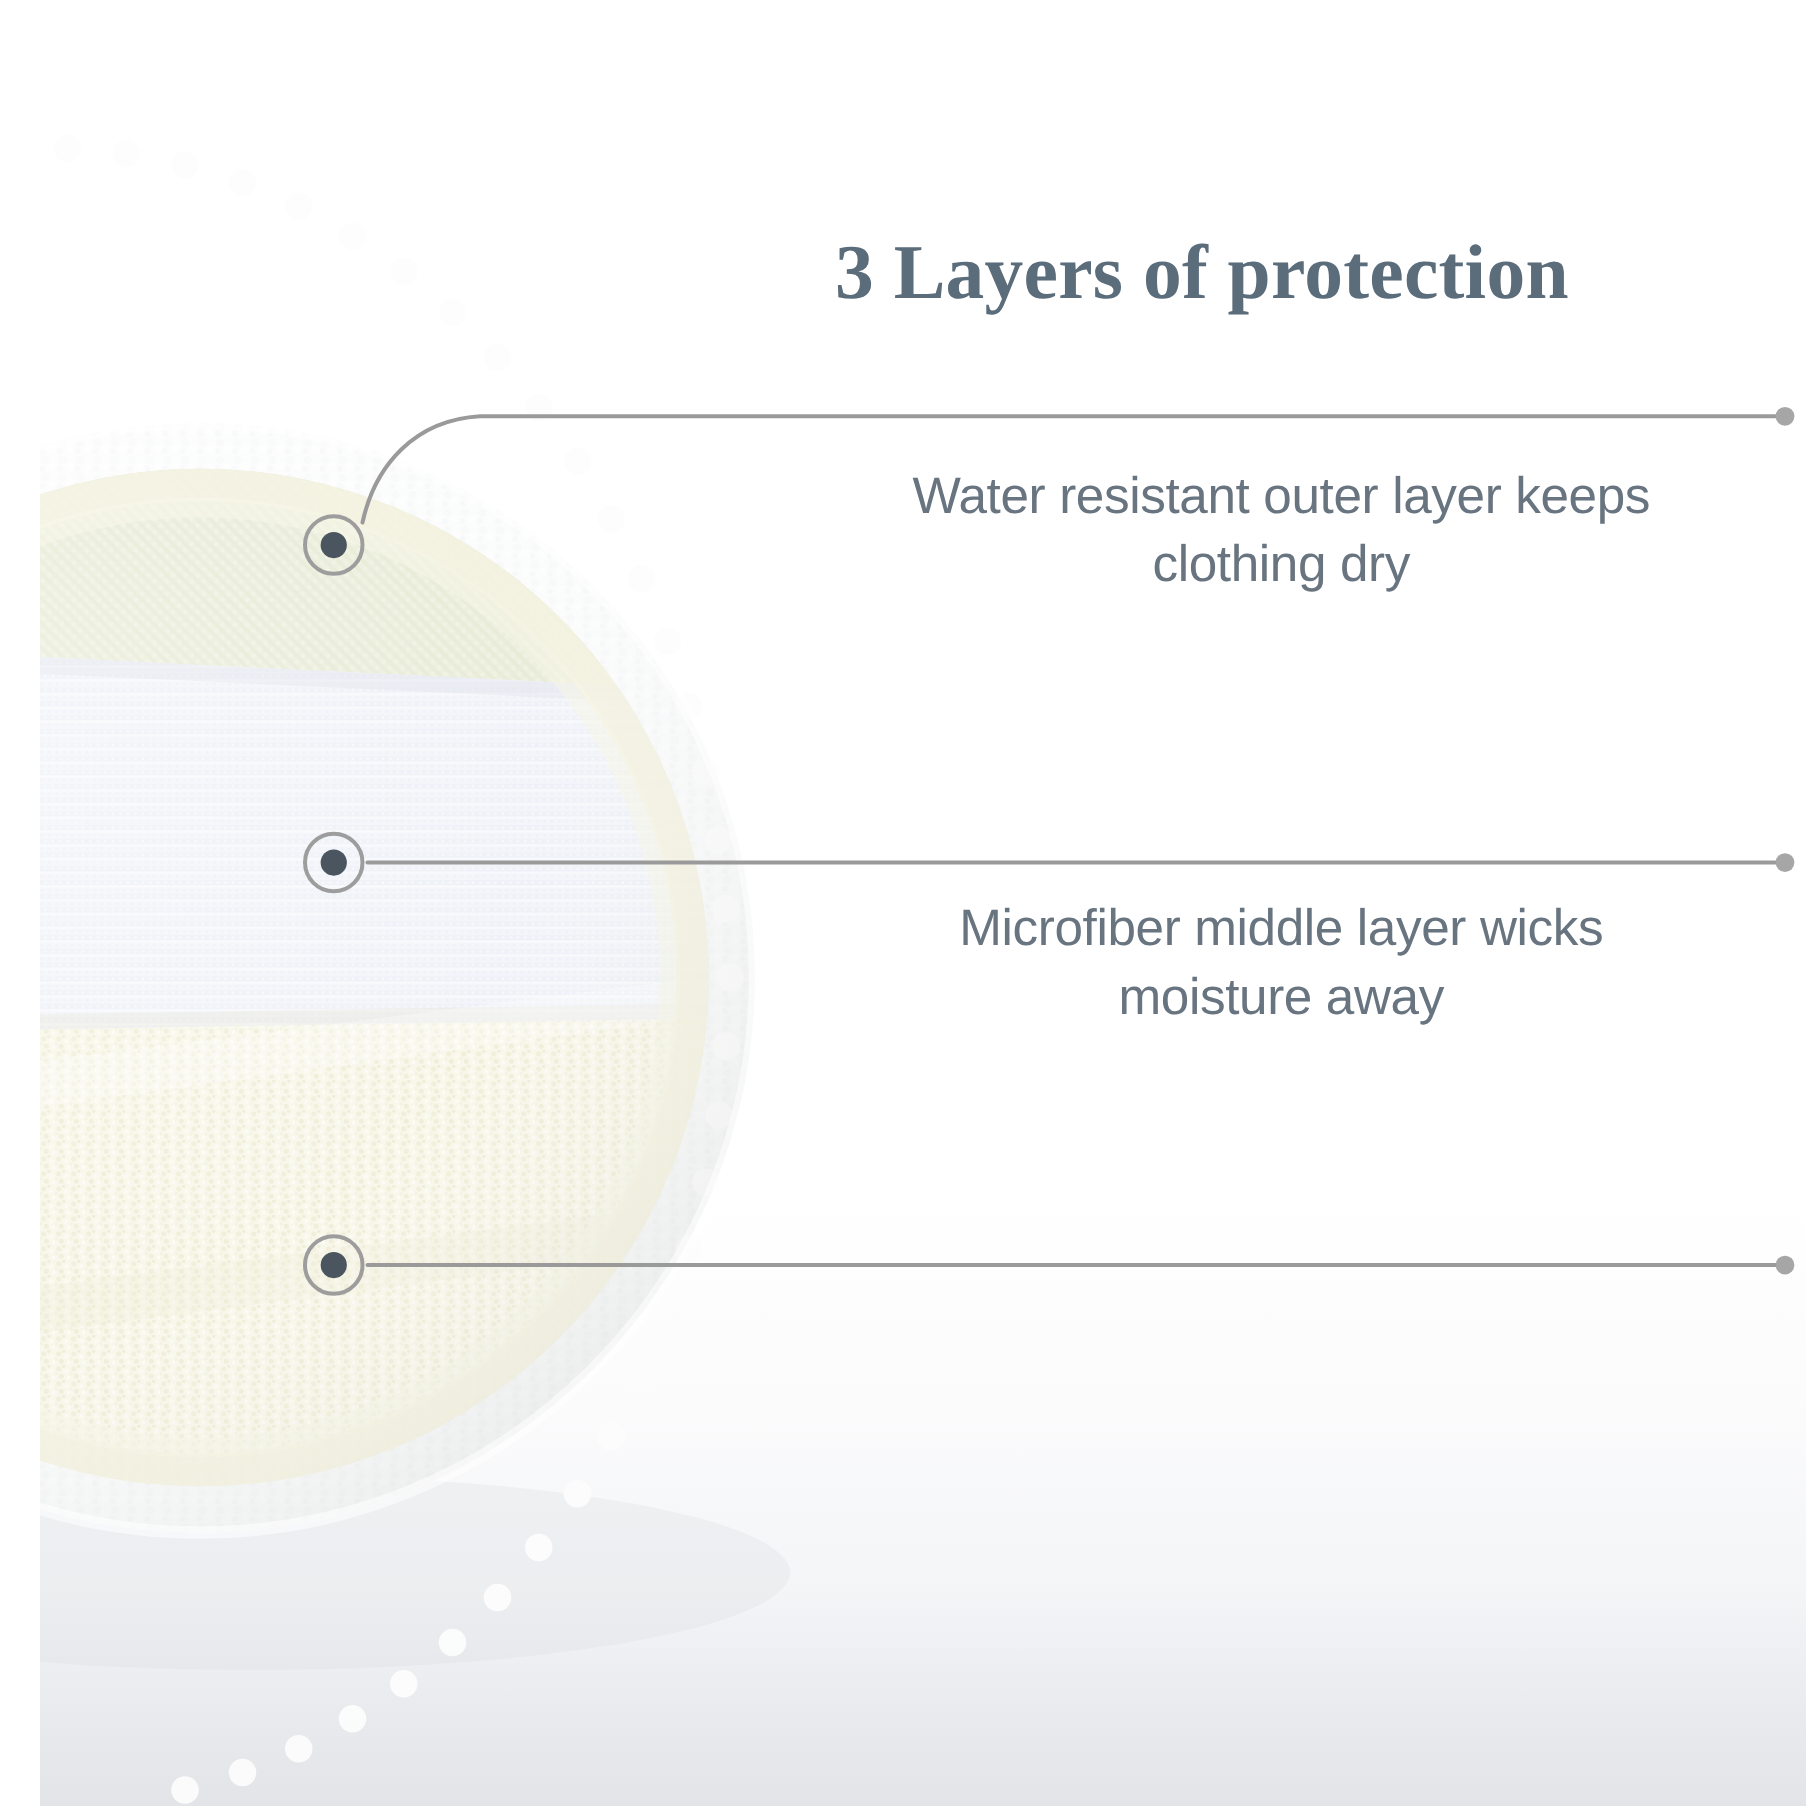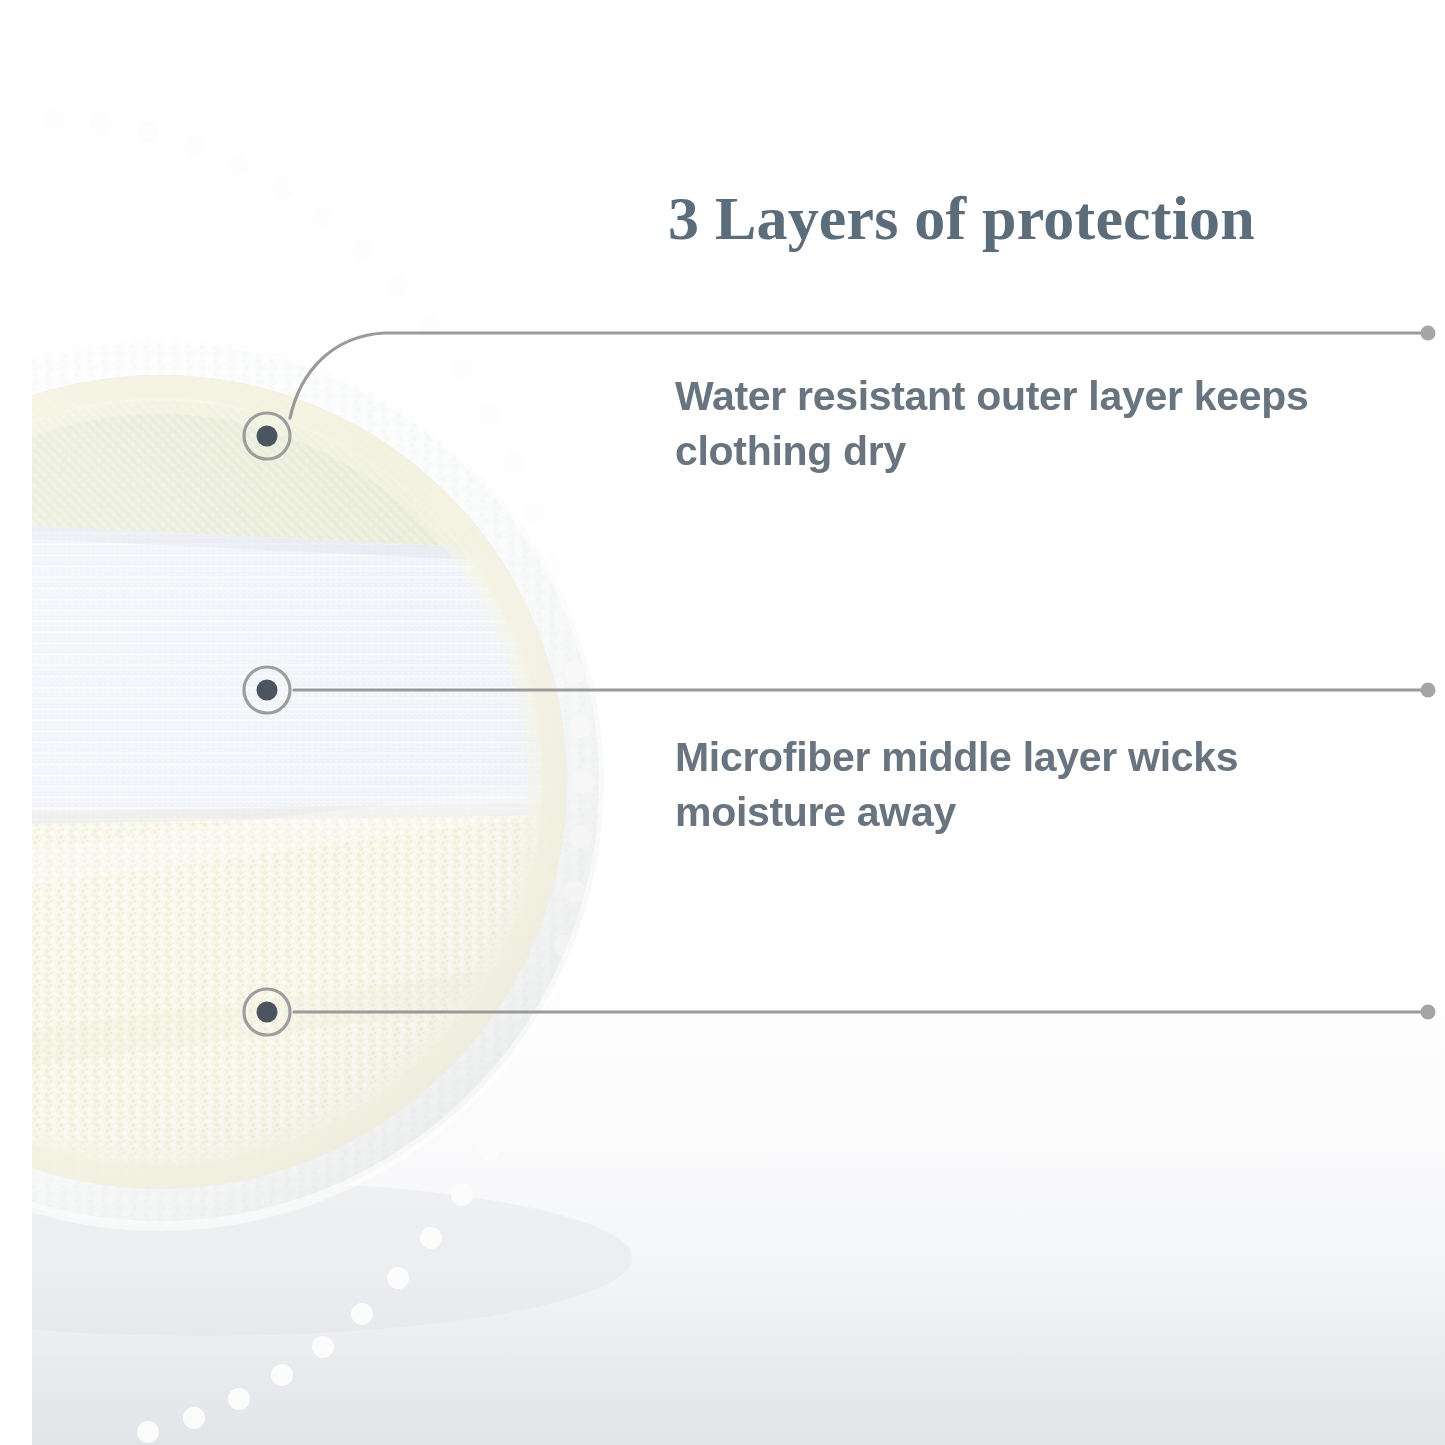--- a/index.html
+++ b/index.html
@@ -51,28 +51,29 @@
     color: #5b6c7b;
     line-height: 1.05;
     white-space: nowrap;
   }
 
   
   .callout-text {
     position: absolute;
     color: #68747f;
     font-family: "Liberation Sans", sans-serif;
-    font-weight: 700;
+    font-weight: 400;
     font-size: 41px;
     line-height: 1.33;
     letter-spacing: -0.3px;
     white-space: pre-line;
+    text-align: center;
   }
   #callout-text-1 { left: 643px; top: 369px; width: 700px; }
-  #callout-text-2 { left: 643px; top: 730px; width: 700px; }
+  #callout-text-2 { left: 643px; top: 715px; width: 700px; }
   #callout-text-3 { left: 643px; top: 1048px; width: 720px; }
 
   
   #leader-lines, #pad-svg {
     position: absolute;
     left: 0;
     top: 0;
     width: 1445px;
     height: 1445px;
     pointer-events: none;

